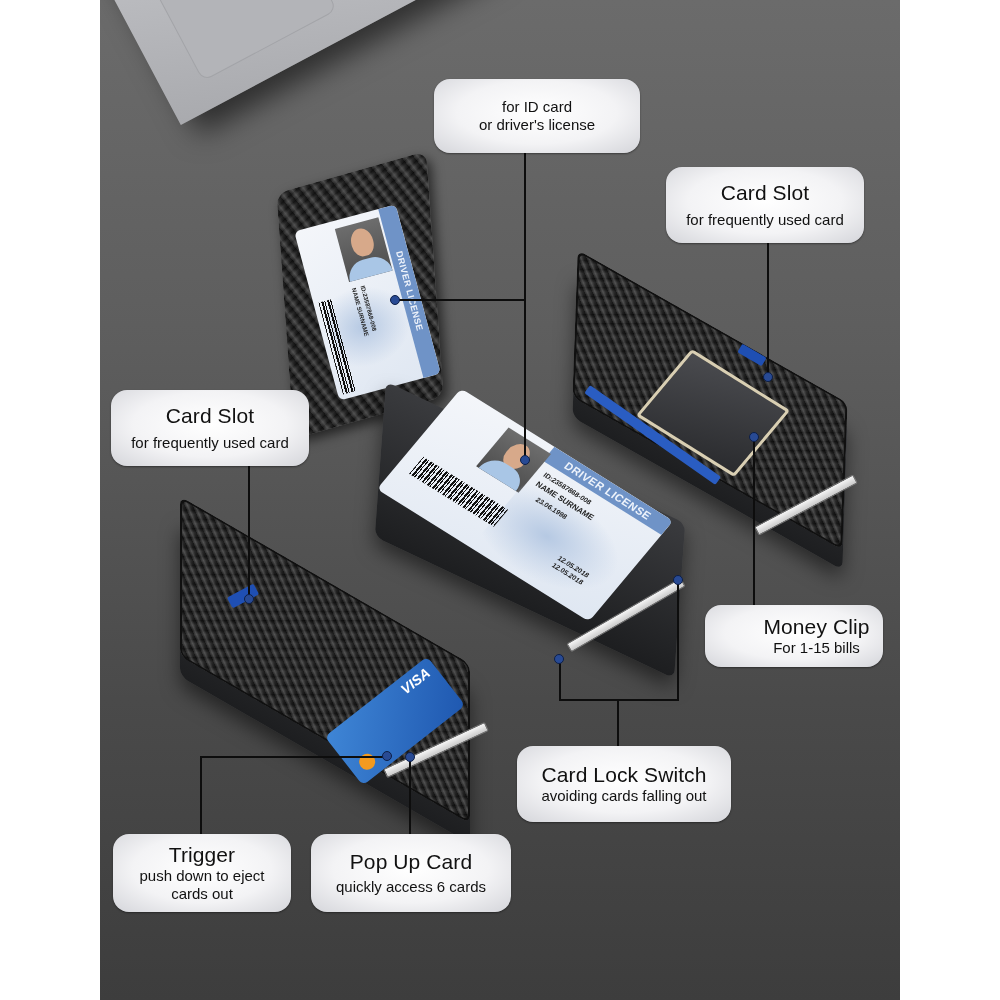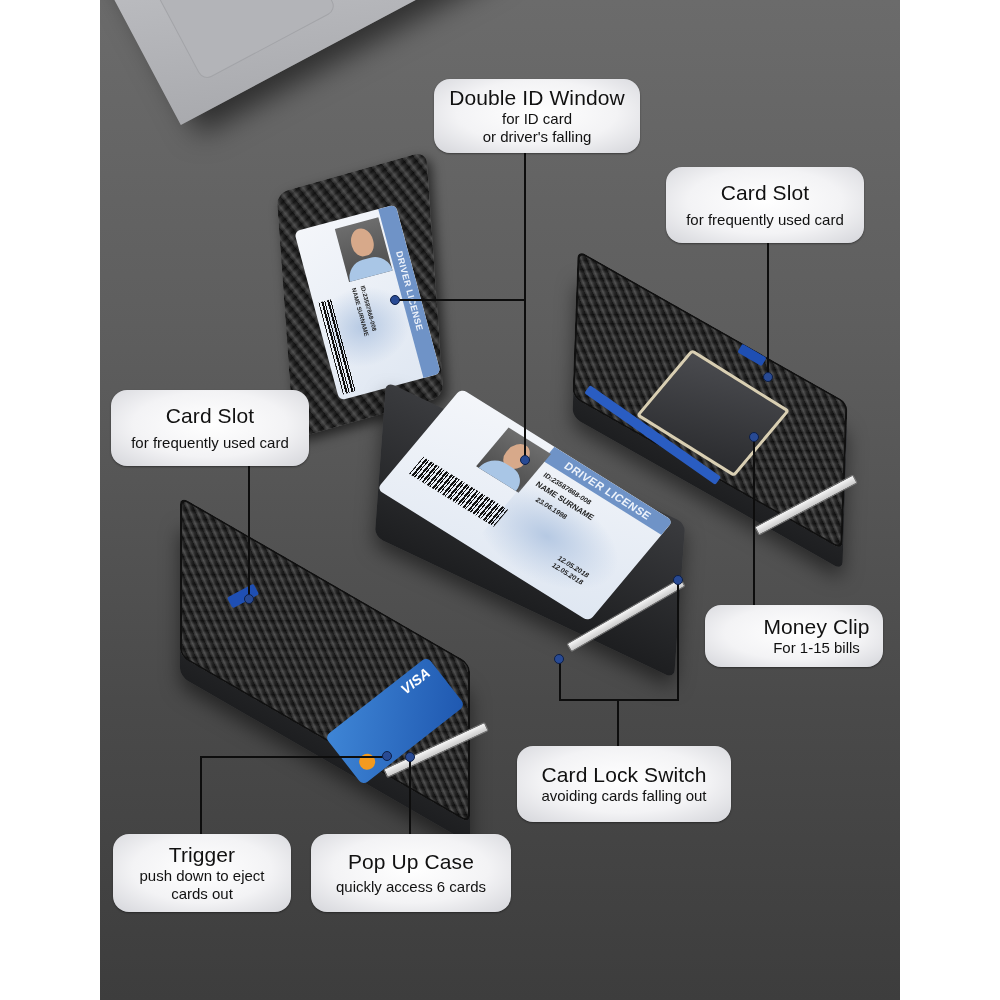--- a/index.html
+++ b/index.html
@@ -169,23 +169,22 @@
   <div class="dot" style="left:573px; top:575px;"></div>
 
   <div class="line" style="left:100px; top:756px; width:188px; height:2px;"></div>
   <div class="line" style="left:100px; top:756px; width:2px; height:78px;"></div>
   <div class="dot" style="left:282px; top:751px;"></div>
 
   <div class="line" style="left:309px; top:758px; width:2px; height:76px;"></div>
   <div class="dot" style="left:305px; top:752px;"></div>
 
   <div class="callout" style="left:334px; top:79px; width:206px; height:74px;">
-    <div class="title">Double ID Window</div>
     <div class="sub">for ID card</div>
-    <div class="sub">or driver's falling</div>
+    <div class="sub">or driver's license</div>
   </div>
 
   <div class="callout" style="left:566px; top:167px; width:198px; height:76px;">
     <div class="title">Card Slot</div>
     <div class="sub" style="margin-top:6px;">for frequently used card</div>
   </div>
 
   <div class="callout" style="left:11px; top:390px; width:198px; height:76px;">
     <div class="title">Card Slot</div>
     <div class="sub" style="margin-top:6px;">for frequently used card</div>
@@ -201,17 +200,17 @@
     <div class="sub">push down to eject</div>
     <div class="sub">cards out</div>
   </div>
 
   <div class="callout" style="left:417px; top:746px; width:214px; height:76px;">
     <div class="title">Card Lock Switch</div>
     <div class="sub">avoiding cards falling out</div>
   </div>
 
   <div class="callout" style="left:211px; top:834px; width:200px; height:78px;">
-    <div class="title">Pop Up Case</div>
+    <div class="title">Pop Up Card</div>
     <div class="sub" style="margin-top:4px;text-align:right;">quickly access 6 cards</div>
   </div>
 
 </div>
 
 </body></html>

